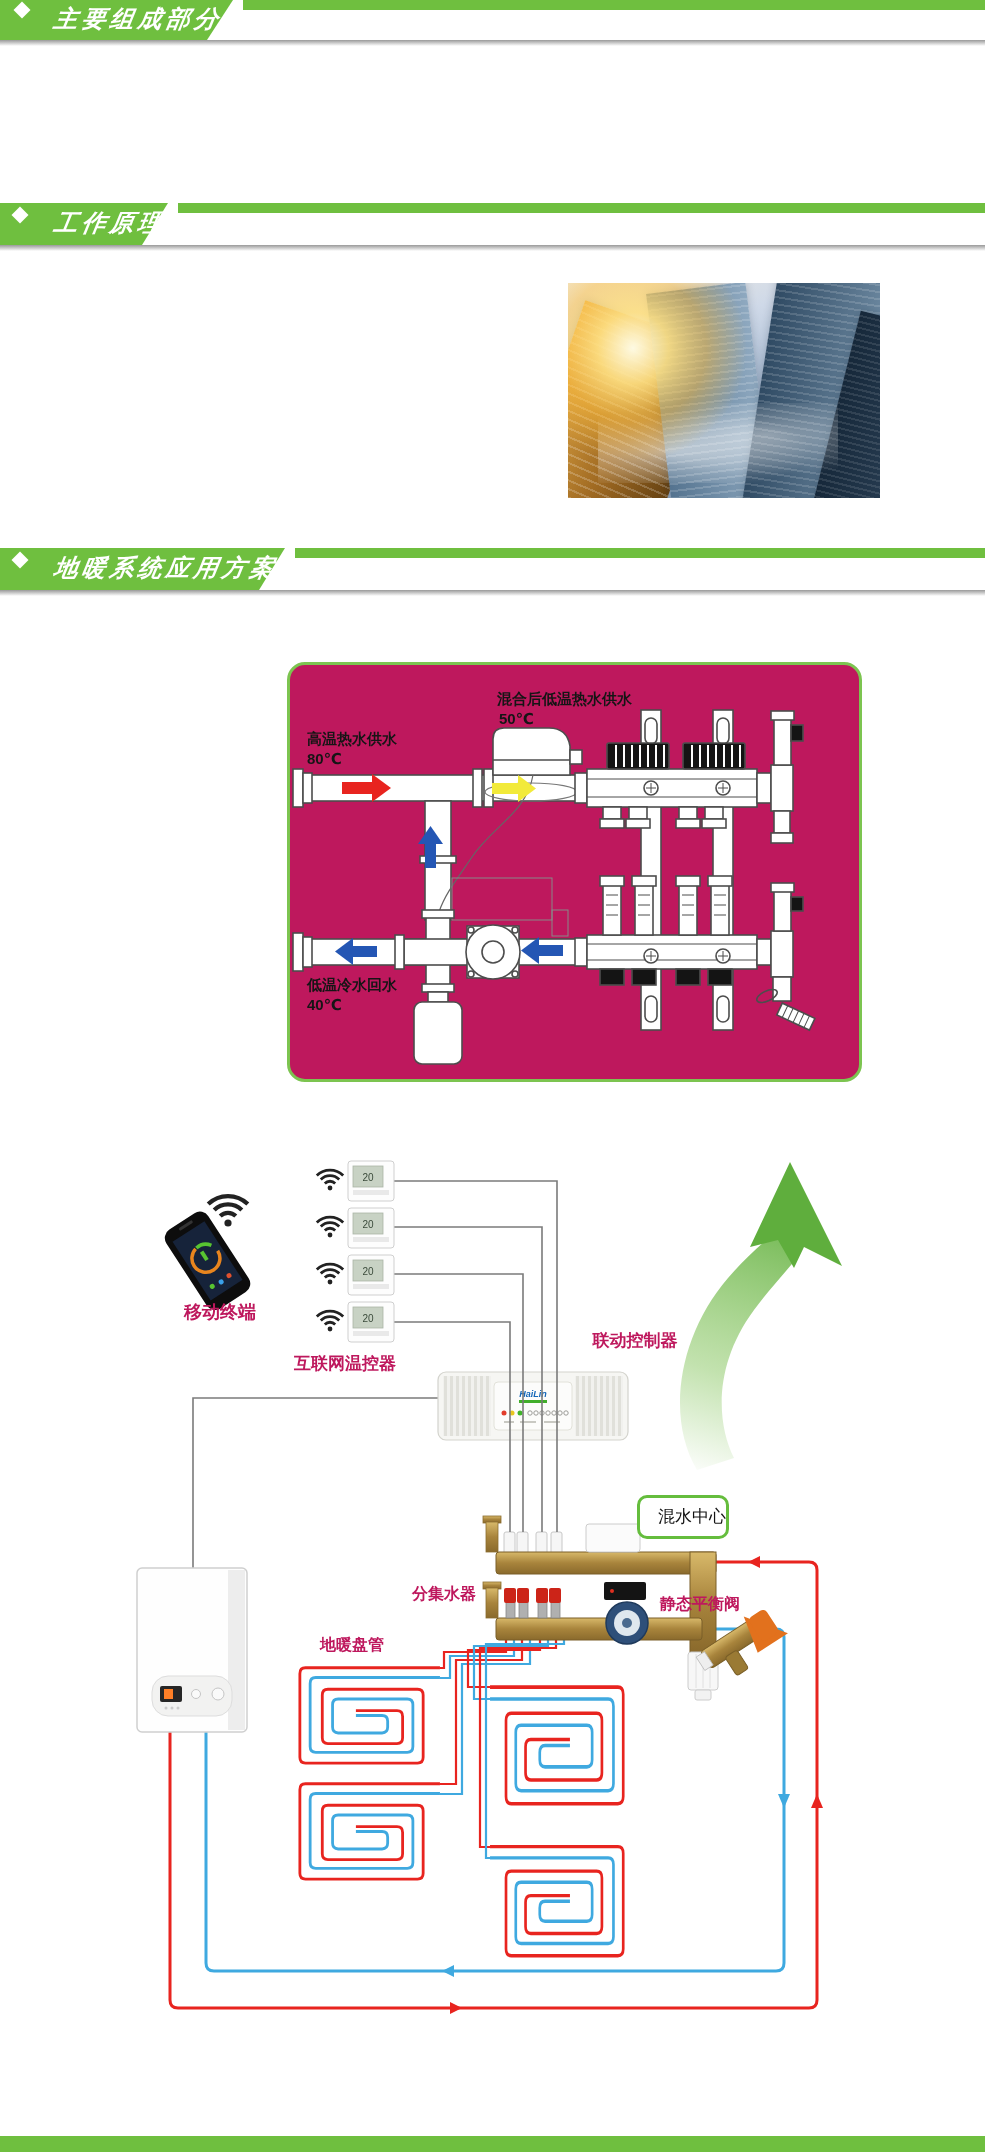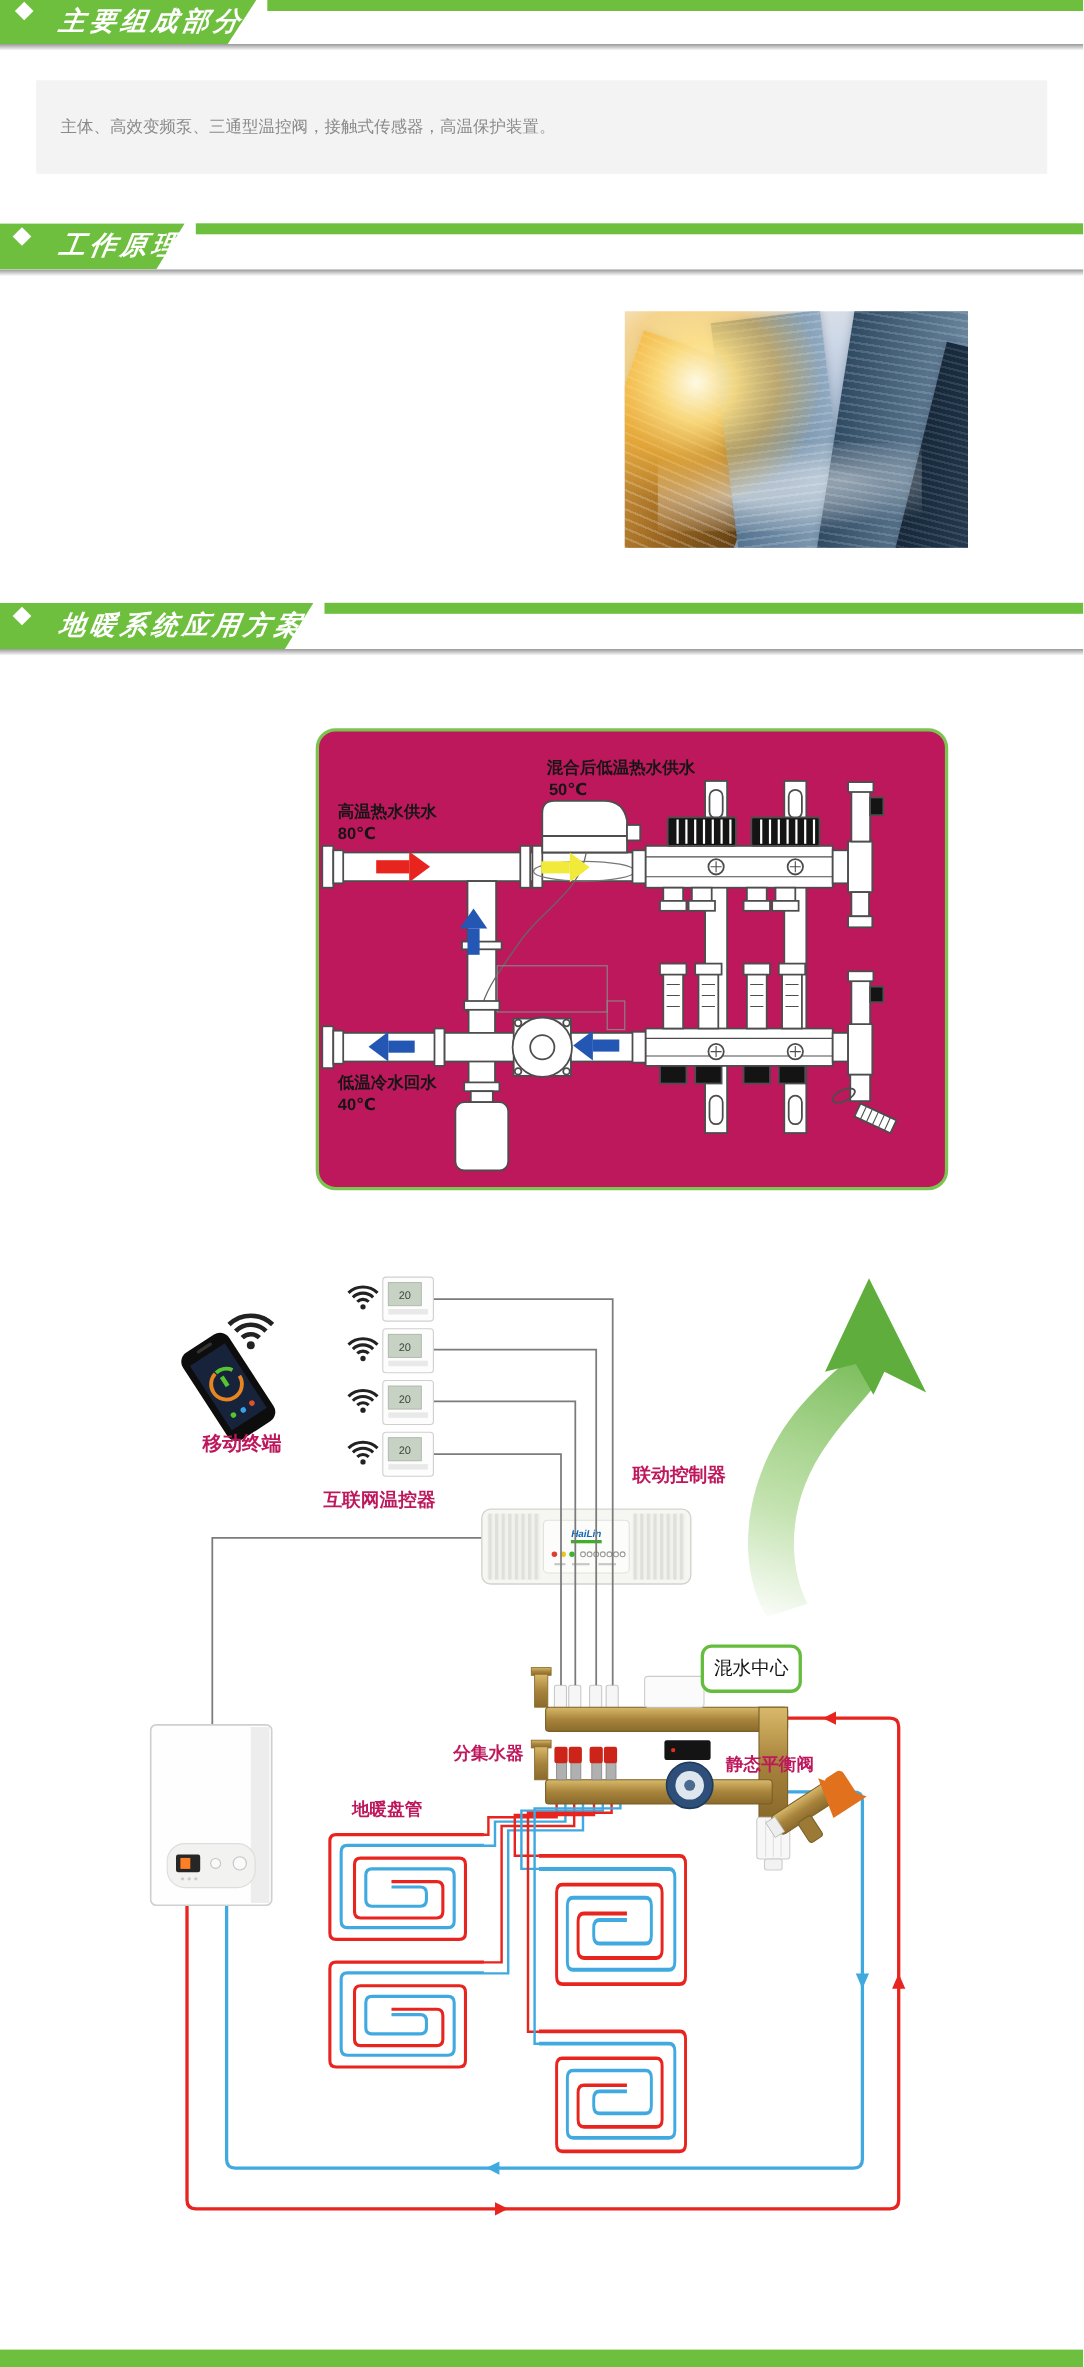--- a/index.html
+++ b/index.html
@@ -56,44 +56,41 @@
                  border:3px solid #7cc450;border-radius:18px;box-sizing:border-box;background:#be185d;}
   .diagram-frame svg{position:absolute;left:0;top:0;}
   .dlabel{position:absolute;font-size:15px;font-weight:bold;color:#151515;white-space:nowrap;line-height:20px;}
 
   
   .system{position:absolute;left:0;top:1130px;width:985px;height:905px;}
   .system svg{position:absolute;left:0;top:0;}
   .syslabel{position:absolute;font-weight:bold;color:#be185d;white-space:nowrap;}
   #lbl-mobile{left:168px;top:1300px;width:104px;text-align:center;font-size:18px;}
   #lbl-thermostats{left:294px;top:1352px;width:140px;font-size:17px;}
-  #lbl-controller{left:575px;top:1329px;width:120px;text-align:left;font-size:17px;}
+  #lbl-controller{left:575px;top:1329px;width:120px;text-align:center;font-size:17px;}
   #lbl-manifold{left:412px;top:1584px;font-size:16px;}
   #lbl-coil{left:320px;top:1635px;font-size:16px;}
   #lbl-valve{left:660px;top:1594px;font-size:16px;}
   #mixing-box{position:absolute;left:637px;top:1495px;width:86px;height:38px;border:3px solid #65bd3d;
-              border-radius:10px;background:#fff;text-align:center;line-height:38px;font-size:17px;color:#111;}
+              border-radius:10px;background:#fff;text-align:right;line-height:38px;font-size:17px;color:#111;}
   .footer{position:absolute;left:0;top:2136px;width:100%;height:16px;background:var(--green);}
 </style>
 </head>
 <body>
 
 <div class="page">
 
   <div class="banner" id="banner1">
     <div class="shadow"></div>
     <div class="tab"></div>
     <div class="bar"></div>
     <div class="diamond"></div>
     <span class="title">主要组成部分</span>
   </div>
 
-  <div class="graybox" id="box-components">
-    <p>主体、高效变频泵、三通型温控阀，接触式传感器，高温保护装置。</p>
-  </div>
 
   <div class="banner" id="banner2">
     <div class="shadow"></div>
     <div class="tab"></div>
     <div class="bar"></div>
     <div class="diamond"></div>
     <span class="title">工作原理</span>
   </div>
 
 

